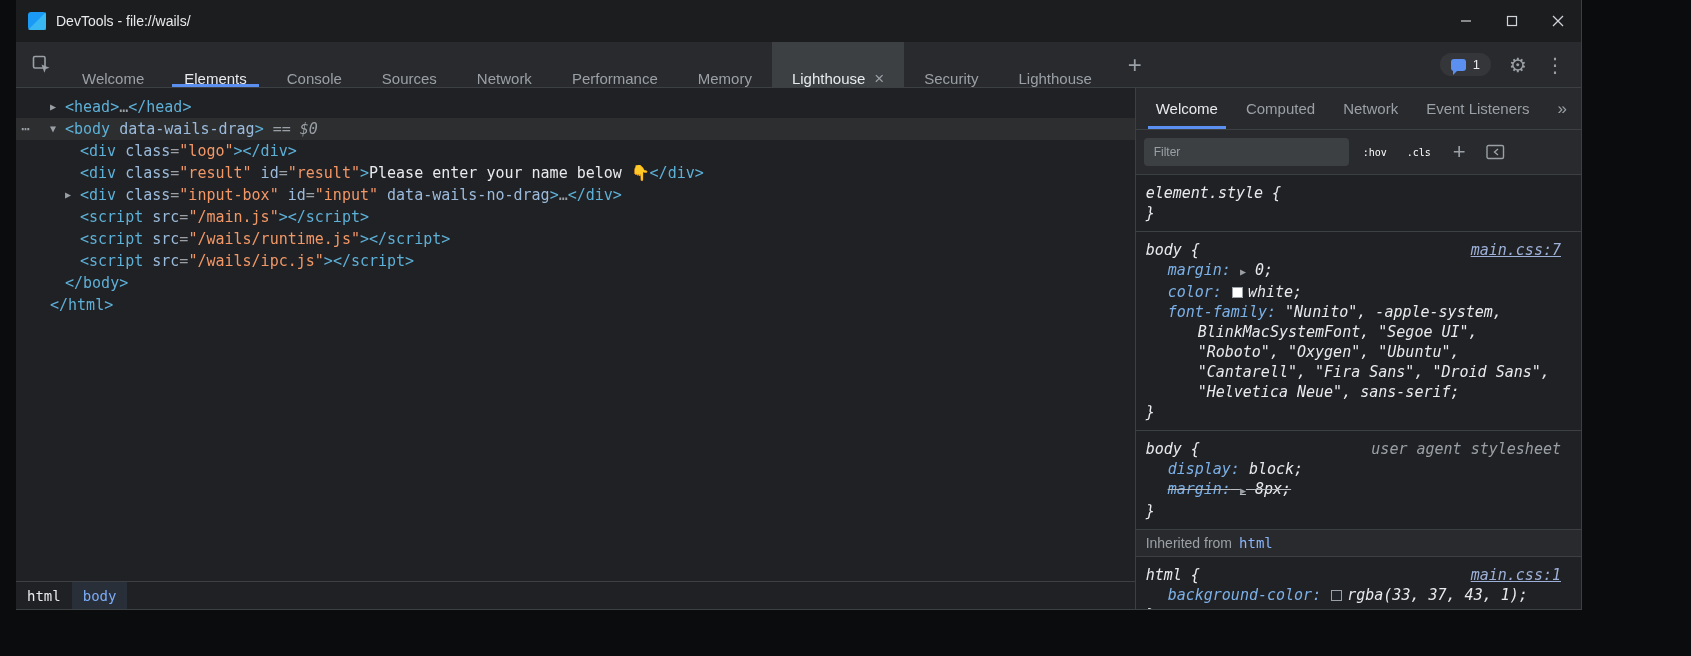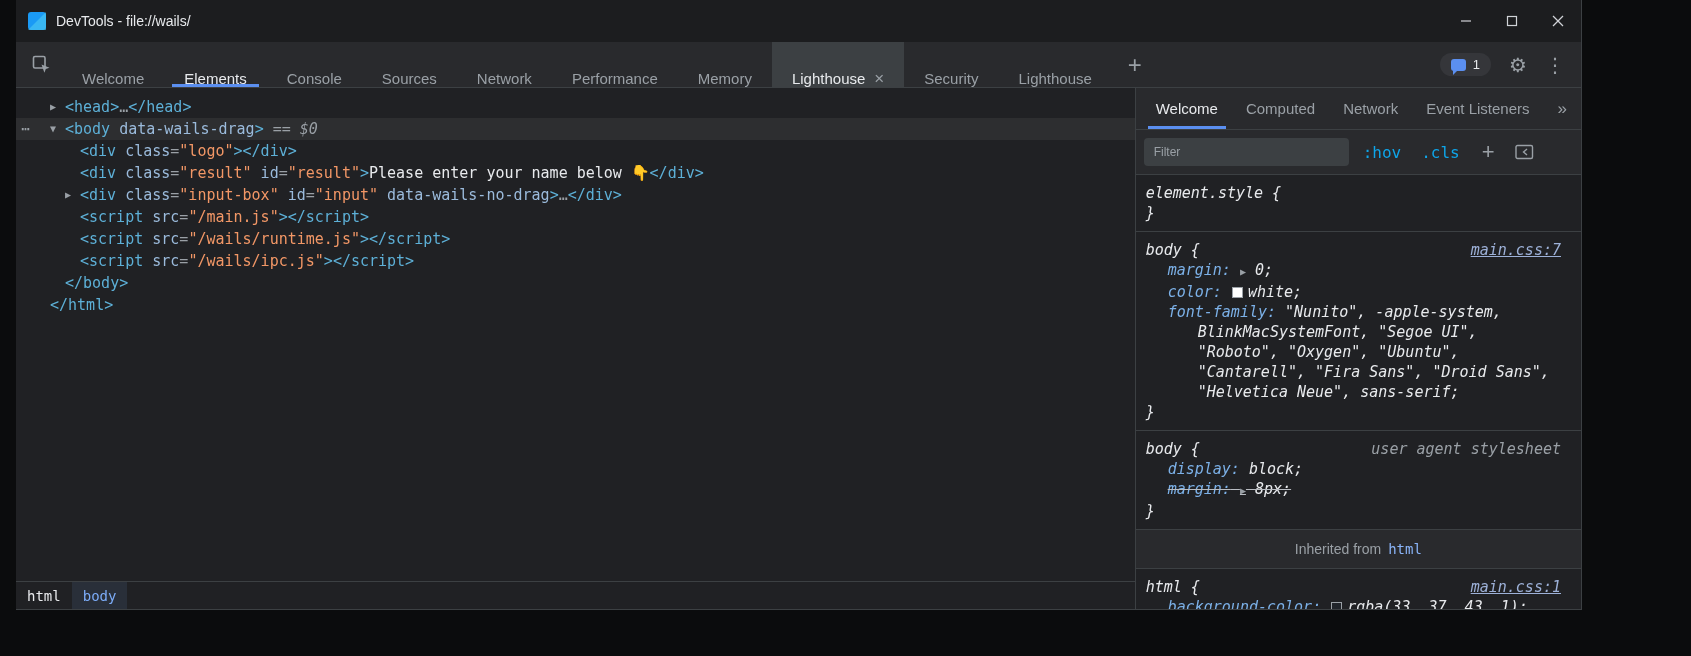--- a/index.html
+++ b/index.html
@@ -71,41 +71,41 @@
   .styles-tabs { flex: 0 0 42px; background: #292a2d; border-bottom: 1px solid #3c4043; display: flex; align-items: stretch; padding-left: 6px; }
   .stabs { display: flex; align-items: stretch; }
   .stab { padding: 0 14px; display: flex; align-items: center; font-size: 15px; color: #9aa0a6; position: relative; white-space: nowrap; }
   .stab.active { color: #e8eaed; }
   .stab.active::after { content: ""; position: absolute; left: 6px; right: 6px; bottom: 0; height: 3px; background: #5b8ff0; }
   .stabs-overflow { margin-left: auto; display: flex; align-items: center; padding: 0 14px; color: #9aa0a6; font-size: 17px; }
 
   .styles-toolbar { flex: 0 0 45px; background: #292a2d; border-bottom: 1px solid #3c4043; display: flex; align-items: center; padding: 0 8px; }
   .filter-input { width: 205px; height: 28px; background: #3c4043; border: none; border-radius: 4px; padding: 0 10px; color: #e8eaed; font-size: 12px; outline: none; font-family: "Liberation Sans", sans-serif; }
   .filter-input::placeholder { color: #9aa0a6; }
-  .toggle-btn { color: #0ea5e9; font-size: 16px; padding: 4px 6px; margin-left: 8px; font-family: "DejaVu Sans Mono", "Liberation Mono", monospace; }
+  .toggle-btn { color: #ffffff; font-size: 10px; padding: 4px 6px; margin-left: 8px; font-family: "DejaVu Sans Mono", "Liberation Mono", monospace; }
   .plus-btn { color: #9aa0a6; font-size: 22px; margin-left: 16px; font-weight: 300; line-height: 1; }
   .sidebar-toggle { margin-left: 20px; display: flex; align-items: center; }
 
   .styles-content { flex: 1; overflow: hidden; font-family: "DejaVu Sans Mono", "Liberation Mono", monospace; font-size: 15px; line-height: 20px; }
   .rule { padding: 8px 20px 8px 10px; border-bottom: 1px solid #3c4043; font-style: italic; }
   .rule.readonly .selector, .rule.readonly { font-style: italic; }
   .sel-line { display: flex; align-items: baseline; }
   .selector { color: #e8eaed; }
   .css-link { margin-left: auto; color: #9db1d8; text-decoration: underline; }
   .origin { margin-left: auto; color: #9aa0a6; font-style: italic; }
   .decl { padding-left: 22px; }
   .decl.wrap { padding-left: 52px; }
   .decl.readonly { font-style: italic; }
   .prop { color: #7cb1e8; }
   .cssval { color: #e8eaed; }
   .struck { text-decoration: line-through; text-decoration-color: #b8bcc2; }
   .sh-arrow { color: #9aa0a6; font-size: 10px; }
   .swatch { display: inline-block; width: 11px; height: 11px; border: 1px solid #9aa0a6; margin: 0 5px 0 1px; vertical-align: -1px; }
   .brace { color: #e8eaed; }
-  .sec-header { height: 40px; background: #292a2d; border-bottom: 1px solid #3c4043; border-top: 1px solid #3c4043; margin-top: -1px; display: flex; align-items: center; padding: 0 10px; color: #9aa0a6; font-family: "Liberation Sans", sans-serif; font-size: 14px; justify-content: center; }
+  .sec-header { height: 28px; background: #292a2d; border-bottom: 1px solid #3c4043; border-top: 1px solid #3c4043; margin-top: -1px; display: flex; align-items: center; padding: 0 10px; color: #9aa0a6; font-family: "Liberation Sans", sans-serif; font-size: 14px; }
   .sec-code { font-family: "DejaVu Sans Mono", "Liberation Mono", monospace; color: #8ab4f8; margin-left: 7px; font-size: 14px; }
 </style>
 </head>
 <body>
 
 <div class="window">
 
   <div class="titlebar">
     <span class="app-icon">
       <svg width="18" height="18" viewBox="0 0 18 18">

